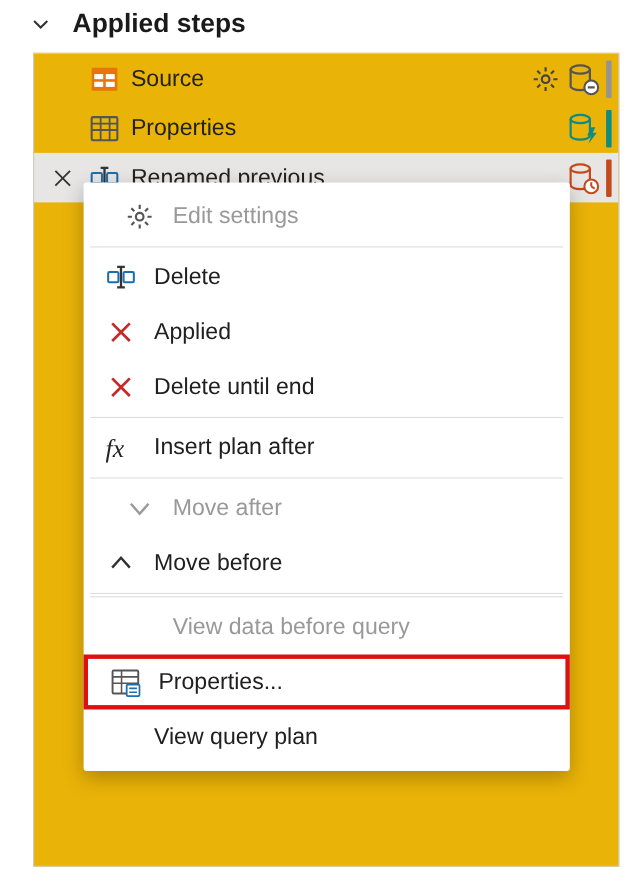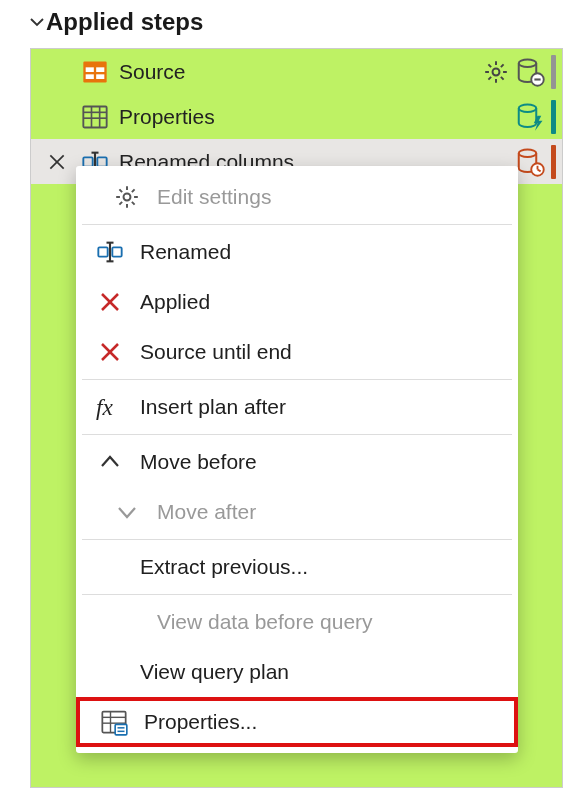--- a/index.html
+++ b/index.html
@@ -8,30 +8,30 @@
       padding: 0;
       font-family: 'Segoe UI', Tahoma, sans-serif;
       font-size: 20px;
       background: #fff;
       width: 581px;
       height: 801px;
     }
     .section-header {
       display: flex;
       align-items: center;
-      gap: 0;
+      gap: 20px;
       padding: 8px 10px 8px 28px;
       font-weight: 600;
       font-size: 24px;
       color: #1a1a1a;
     }
     .steps-panel {
       border: 1px solid #ccc;
       margin: 4px 18px 12px 30px;
-      background: #bef264;
+      background: #eab308;
       position: relative;
       height: 740px;
     }
     .step-row {
       display: flex;
       align-items: center;
       height: 45px;
       padding: 0 6px 0 12px;
       gap: 10px;
     }
@@ -195,21 +195,21 @@
       </span>
       <span>
         <svg width="28" height="28" viewBox="0 0 24 24">
             <rect x="2" y="8" width="8" height="8" rx="1" fill="none" stroke="#1a6fb0" stroke-width="1.6"></rect>
             <rect x="14" y="8" width="8" height="8" rx="1" fill="none" stroke="#1a6fb0" stroke-width="1.6"></rect>
             <line x1="12" y1="4" x2="12" y2="20" stroke="#333" stroke-width="1.8"></line>
             <line x1="9" y1="4" x2="15" y2="4" stroke="#333" stroke-width="1.8"></line>
             <line x1="9" y1="20" x2="15" y2="20" stroke="#333" stroke-width="1.8"></line>
           </svg>
       </span>
-      <span class="step-label">Renamed columns</span>
+      <span class="step-label">Renamed previous</span>
     </div>
     <div class="step-icons-right">
       <span>
         <svg width="30" height="30" viewBox="0 0 24 24">
             <ellipse cx="10" cy="5" rx="7" ry="3" fill="none" stroke="#c44a1c" stroke-width="1.6"></ellipse>
             <path d="M3 5 L3 17 A7 3 0 0 0 17 17 L17 5" fill="none" stroke="#c44a1c" stroke-width="1.6"></path>
             <circle cx="18" cy="18" r="5" fill="#fff" stroke="#c44a1c" stroke-width="1.5"></circle>
             <line x1="18" y1="15" x2="18" y2="18" stroke="#c44a1c" stroke-width="1.5"></line>
             <line x1="18" y1="18" x2="20.5" y2="19.5" stroke="#c44a1c" stroke-width="1.5"></line>
           </svg>
@@ -244,102 +244,98 @@
     <div class="menu-item">
       <span class="menu-icon">
         <svg width="28" height="28" viewBox="0 0 24 24">
             <rect x="2" y="8" width="8" height="8" rx="1" fill="none" stroke="#1a6fb0" stroke-width="1.6"></rect>
             <rect x="14" y="8" width="8" height="8" rx="1" fill="none" stroke="#1a6fb0" stroke-width="1.6"></rect>
             <line x1="12" y1="4" x2="12" y2="20" stroke="#333" stroke-width="1.8"></line>
             <line x1="9" y1="4" x2="15" y2="4" stroke="#333" stroke-width="1.8"></line>
             <line x1="9" y1="20" x2="15" y2="20" stroke="#333" stroke-width="1.8"></line>
           </svg>
       </span>
-      <span>Renamed</span>
+      <span>Delete</span>
     </div>
 
     <div class="menu-item">
       <span class="menu-icon">
         <svg width="24" height="24" viewBox="0 0 24 24">
             <line x1="4" y1="4" x2="20" y2="20" stroke="#c62828" stroke-width="2.5"></line>
             <line x1="20" y1="4" x2="4" y2="20" stroke="#c62828" stroke-width="2.5"></line>
           </svg>
       </span>
       <span>Applied</span>
     </div>
 
     <div class="menu-item">
       <span class="menu-icon">
         <svg width="24" height="24" viewBox="0 0 24 24">
             <line x1="4" y1="4" x2="20" y2="20" stroke="#c62828" stroke-width="2.5"></line>
             <line x1="20" y1="4" x2="4" y2="20" stroke="#c62828" stroke-width="2.5"></line>
           </svg>
       </span>
-      <span>Source until end</span>
+      <span>Delete until end</span>
     </div>
 
     <div class="menu-sep"></div>
 
     <div class="menu-item">
       <span class="menu-icon">
         <svg width="28" height="28" viewBox="0 0 24 24">
             <text x="0" y="19" font-family="Georgia,serif" font-style="italic" font-size="20" fill="#222">fx</text>
           </svg>
       </span>
       <span>Insert plan after</span>
     </div>
 
     <div class="menu-sep"></div>
+
+    <div class="menu-item disabled">
+      <span class="menu-icon">
+        <svg width="24" height="24" viewBox="0 0 24 24">
+            <path d="M4 8 L12 17 L20 8" stroke="#999" stroke-width="2.2" fill="none"></path>
+          </svg>
+      </span>
+      <span>Move after</span>
+    </div>
 
     <div class="menu-item">
       <span class="menu-icon">
         <svg width="24" height="24" viewBox="0 0 24 24">
             <path d="M4 16 L12 7 L20 16" stroke="#333" stroke-width="2.2" fill="none"></path>
           </svg>
       </span>
       <span>Move before</span>
     </div>
 
-    <div class="menu-item disabled">
-      <span class="menu-icon">
-        <svg width="24" height="24" viewBox="0 0 24 24">
-            <path d="M4 8 L12 17 L20 8" stroke="#999" stroke-width="2.2" fill="none"></path>
-          </svg>
-      </span>
-      <span>Move after</span>
-    </div>
-
-    <div class="menu-sep"></div>
-
-    <div class="menu-item">
-      <span class="menu-icon"></span>
-      <span>Extract previous...</span>
-    </div>
+    <div class="menu-sep"></div>
+
 
     <div class="menu-sep"></div>
 
     <div class="menu-item disabled">
       <span class="menu-icon"></span>
       <span>View data before query</span>
-    </div>
-
-    <div class="menu-item">
-      <span class="menu-icon"></span>
-      <span>View query plan</span>
     </div>
 
     <div class="menu-item highlight-box">
       <span class="menu-icon">
         <svg width="28" height="28" viewBox="0 0 24 24">
             <rect x="2" y="3" width="20" height="18" rx="1" fill="none" stroke="#555" stroke-width="1.5"></rect>
             <line x1="2" y1="8" x2="22" y2="8" stroke="#555" stroke-width="1.2"></line>
             <line x1="2" y1="13" x2="22" y2="13" stroke="#555" stroke-width="1.2"></line>
             <line x1="9" y1="3" x2="9" y2="21" stroke="#555" stroke-width="1.2"></line>
             <rect x="13" y="14" width="10" height="9" rx="1" fill="#fff" stroke="#1a6fb0" stroke-width="1.4"></rect>
             <line x1="15" y1="17" x2="21" y2="17" stroke="#1a6fb0" stroke-width="1.3"></line>
             <line x1="15" y1="20" x2="21" y2="20" stroke="#1a6fb0" stroke-width="1.3"></line>
           </svg>
       </span>
       <span>Properties...</span>
     </div>
 
+    <div class="menu-item">
+      <span class="menu-icon"></span>
+      <span>View query plan</span>
+    </div>
+
   </div>
 </div>
 
 </body></html>

